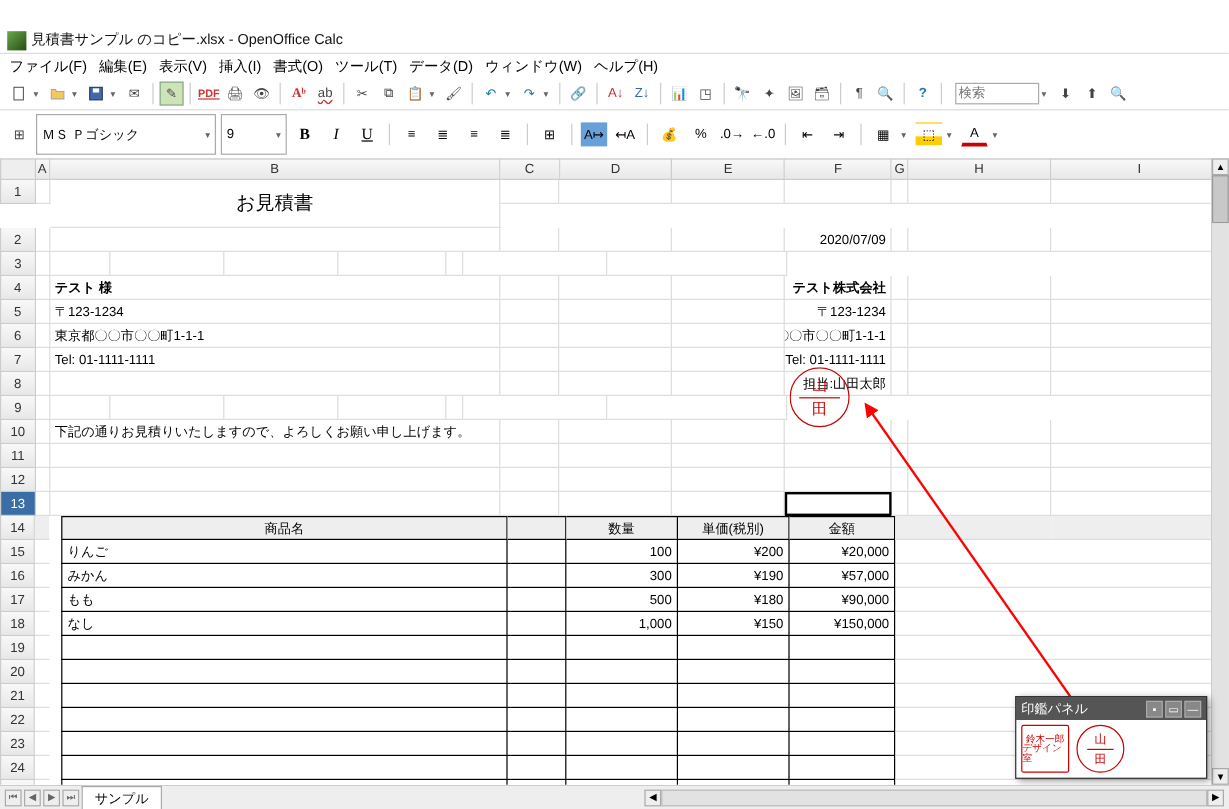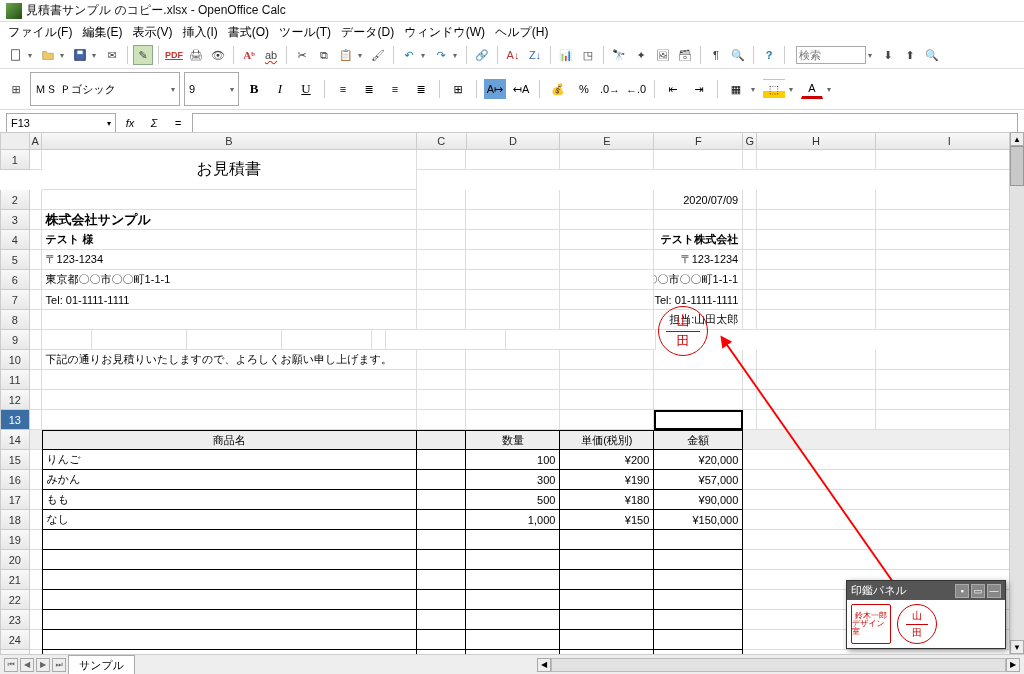--- a/index.html
+++ b/index.html
@@ -1,19 +1,19 @@
 <!DOCTYPE html>
 <html><head>
 <meta charset="utf-8">
 <style>
   * { box-sizing: border-box; margin: 0; padding: 0; }
   body { font-family: "MS PGothic", "Tahoma", sans-serif; font-size: 11px; background: #fff; color: #000; width: 1024px; height: 674px; overflow: hidden; position: relative; }
 
   
-  .title-bar { display: flex; align-items: center; height: 22px; padding: 2px 6px; background: #fff; border-bottom: 1px solid #ddd; }
+  .title-bar { display: flex; align-items: center; height: 22px; padding: 2px 6px; background: #fff; border-bottom: 1px solid #ddd; margin-top: 23px; }
   .title-bar .app-icon { width: 16px; height: 16px; background: linear-gradient(135deg, #6aa84f, #274e13); margin-right: 4px; }
   .title-bar .title { font-size: 12px; color: #111; }
 
   
   .menu-bar { display: flex; gap: 10px; padding: 2px 8px; height: 20px; align-items: center; font-size: 12px; }
   .menu-bar .item { cursor: pointer; }
 
   
   .toolbar { display: flex; align-items: center; gap: 2px; padding: 3px 6px; border-bottom: 1px solid #ddd; flex-wrap: nowrap; }
   .tb-btn { width: 20px; height: 20px; border: 1px solid transparent; display: flex; align-items: center; justify-content: center; font-size: 11px; cursor: pointer; background: transparent; color: #444; }
@@ -63,21 +63,21 @@
   .cD { width: 95px; }
   .cE { width: 95px; }
   .cF { width: 90px; }
   .cG { width: 14px; }
   .cH { width: 120px; }
   .cI { width: 150px; }
 
   
   .tbl .cell { border-right: 1px solid #000; border-bottom: 1px solid #000; }
   .tbl-top .cell { border-top: 1px solid #000; }
-  .tbl-left { border-left: 1px solid #000; }
+  .tbl-left { border-left: 1px solid #000; margin-left: 10px; }
   .hdr-row .cell { background: #eee; justify-content:center; font-size:11px;}
 
   
   .active-cell { border: 2px solid #000 !important; height:20px; }
 
   
   .hanko { position: absolute; width: 50px; height: 50px; border: 1.5px solid #c00; border-radius: 50%; display:flex; flex-direction:column; align-items:center; justify-content:center; color:#c00; font-family: "MS Mincho", serif; font-size:13px; line-height:1.3; pointer-events:none; }
   .hanko .divider { width: 70%; border-top: 1px solid #c00; margin: 1px 0; }
 
   
@@ -289,21 +289,20 @@
           <div class="cell cE"></div>
         <div class="cell cF right">2020/07/09</div>
         <div class="cell cG"></div>
           <div class="cell cH"></div>
           <div class="cell cI"></div>
       </div>
 
       <div class="row">
           <div class="row-h">3</div>
           <div class="cell cA"></div>
-        <div class="cell cB" style="font-weight:bold;font-size:13px;">株式会社サンプル</div>
         <div class="cell cC"></div>
           <div class="cell cD"></div>
           <div class="cell cE"></div>
           <div class="cell cF"></div>
           <div class="cell cG"></div>
           <div class="cell cH"></div>
           <div class="cell cI"></div>
       </div>
 
       <div class="row">

